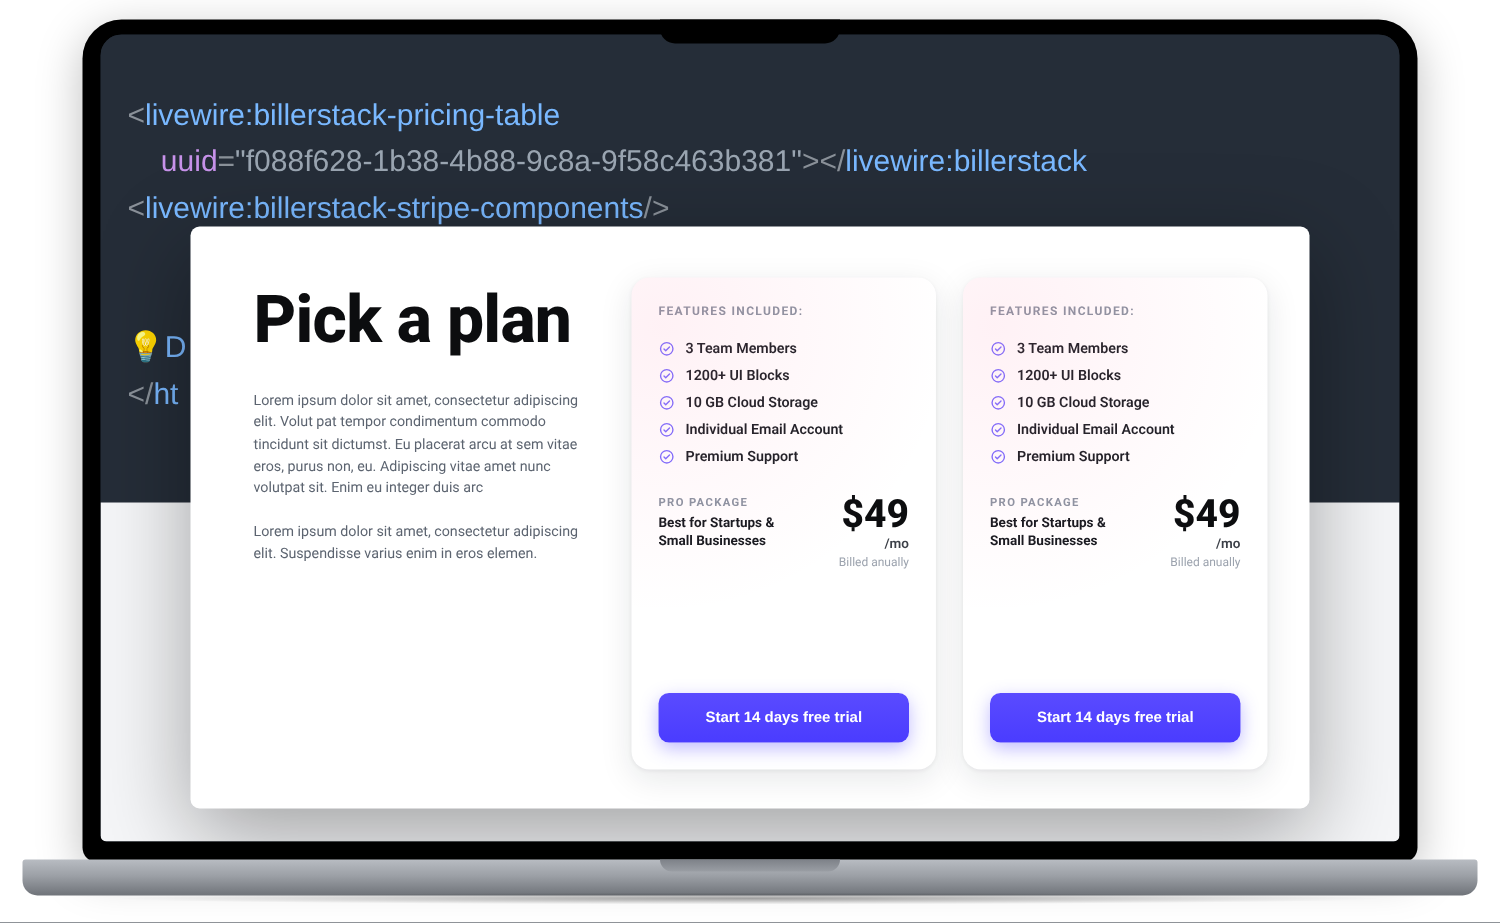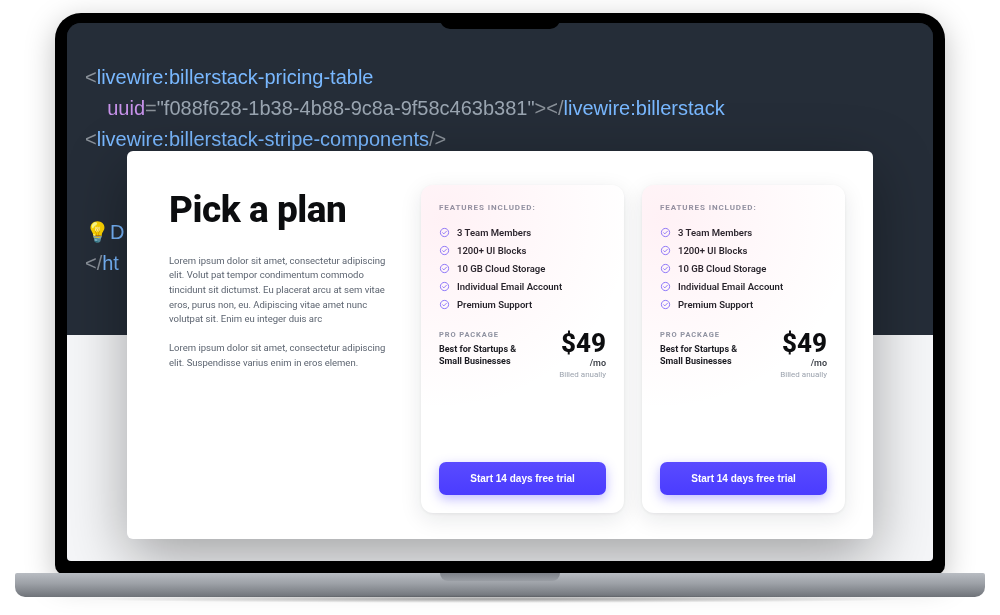--- a/index.html
+++ b/index.html
@@ -99,21 +99,21 @@
     display:flex;
     padding:34px 28px 26px 42px;
     gap:22px;
     z-index:3;
   }
   .left-col{
     flex:0 0 230px;
     padding-top:6px;
   }
   .headline{
-    font-size:37px;
+    font-size:44px;
     font-weight:800;
     line-height:1.0;
     color:#0c0d0f;
     letter-spacing:-0.5px;
     margin-bottom:26px;
   }
   .para{
     font-size:9.5px;
     line-height:1.55;
     color:#5c6470;

